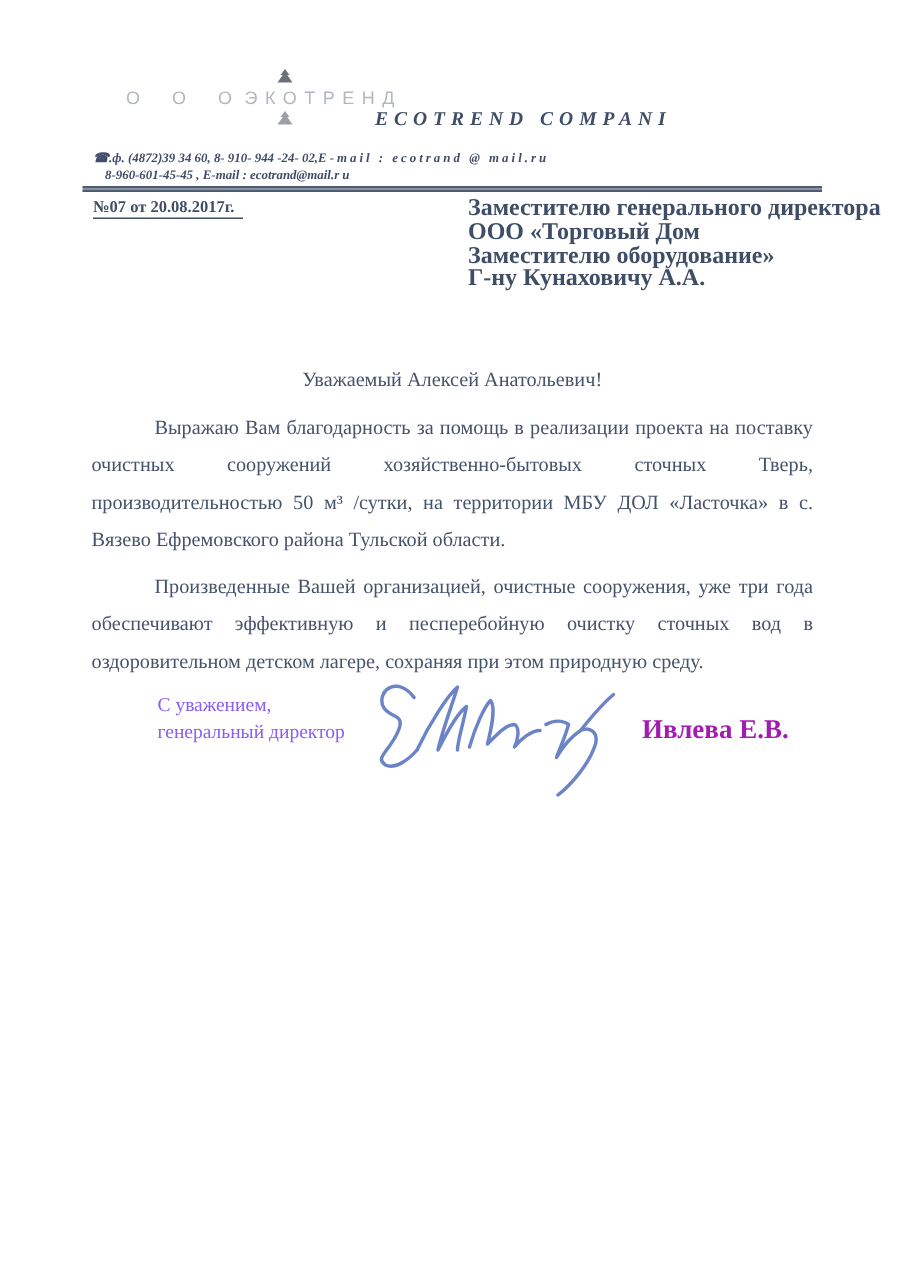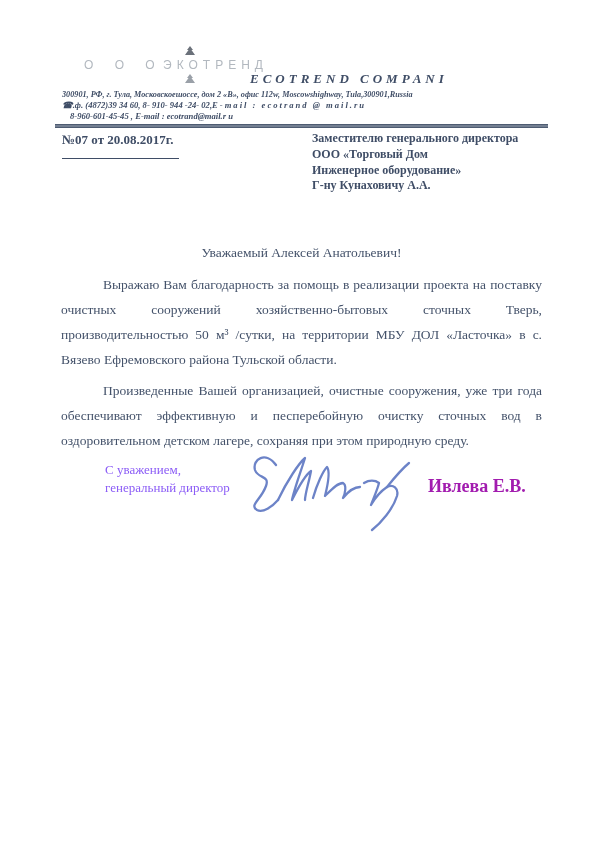--- a/index.html
+++ b/index.html
@@ -47,26 +47,26 @@
     position:absolute;left:70px;top:111px;
     font-size:8.6px;font-weight:bold;font-style:italic;color:#3f4d66;
   }
   .rule{
     position:absolute;left:55px;top:124px;width:493px;height:4px;
     background:linear-gradient(#4e5c72 0 30%, #9aa3b2 45% 55%, #4e5c72 70% 100%);
   }
   
   .ref{
     position:absolute;left:62px;top:132px;
-    font-size:13px;font-weight:bold;color:#3f4d66;
-    border-bottom:1.6px solid #3f4d66;padding-right:6px;padding-bottom:10px;
+    font-size:11px;font-weight:bold;color:#3f4d66;
+    border-bottom:1.6px solid #3f4d66;padding-right:6px;padding-bottom:1px;
   }
   .recipient{
     position:absolute;left:312px;top:131px;
-    font-size:12px;font-weight:bold;color:#3f4d66;
+    font-size:16px;font-weight:bold;color:#3f4d66;
     line-height:15.8px;
   }
   
   .salutation{
     position:absolute;left:55px;top:245px;width:493px;
     text-align:center;font-size:13.5px;color:#44526a;
   }
   .body-text{
     position:absolute;left:55px;top:266px;width:493px;
     font-size:13.5px;line-height:25px;text-align:justify;color:#44526a;
@@ -91,34 +91,33 @@
   <div class="logo-ooo">О О О</div>
   <div class="logo-name">ЭКОТРЕНД</div>
   <svg class="tree tree-top" viewBox="0 0 12 10">
     <path d="M6 0 L9 4 L7.5 4 L11 9 L1 9 L4.5 4 L3 4 Z" fill="#6b717a"></path>
   </svg>
   <svg class="tree tree-bottom" viewBox="0 0 12 10">
     <path d="M6 0 L9 4 L7.5 4 L11 9 L1 9 L4.5 4 L3 4 Z" fill="#9aa0a8"></path>
   </svg>
 
   <div class="company">ECOTREND COMPANI</div>
-  <div class="address">300901, РФ, г. Тула, Московскоешоссе, дом 2 «В», офис 112w, Moscowshighway, Tula,300901,Russia</div>
   <div class="phone-row">
     <span><span>☎</span><span>.ф. (4872)39 34 60, 8- 910- 944 -24- 02,</span></span>
     <span class="email-right">E-mail : ecotrand @ mail.ru</span>
   </div>
   <div class="phone2">8-960-601-45-45 , E-mail : ecotrand@mail.r u</div>
   <div class="rule"></div>
 
   <div class="ref">№07 от 20.08.2017г.</div>
 
   <div class="recipient">
     <div>Заместителю генерального директора</div>
     <div>ООО «Торговый Дом</div>
-    <div>Инженерное оборудование»</div>
+    <div>Заместителю оборудование»</div>
     <div>Г-ну Кунаховичу А.А.</div>
   </div>
 
   <div class="salutation">Уважаемый Алексей Анатольевич!</div>
   <div class="body-text">
     <p>Выражаю Вам благодарность за помощь в реализации проекта на поставку очистных сооружений хозяйственно-бытовых сточных Тверь, производительностью 50 м³ /сутки, на территории МБУ ДОЛ «Ласточка» в с. Вязево Ефремовского района Тульской области.</p>
     <p>Произведенные Вашей организацией, очистные сооружения, уже три года обеспечивают эффективную и песперебойную очистку сточных вод в оздоровительном детском лагере, сохраняя при этом природную среду.</p>
   </div>
 
   <div class="closing-left">

